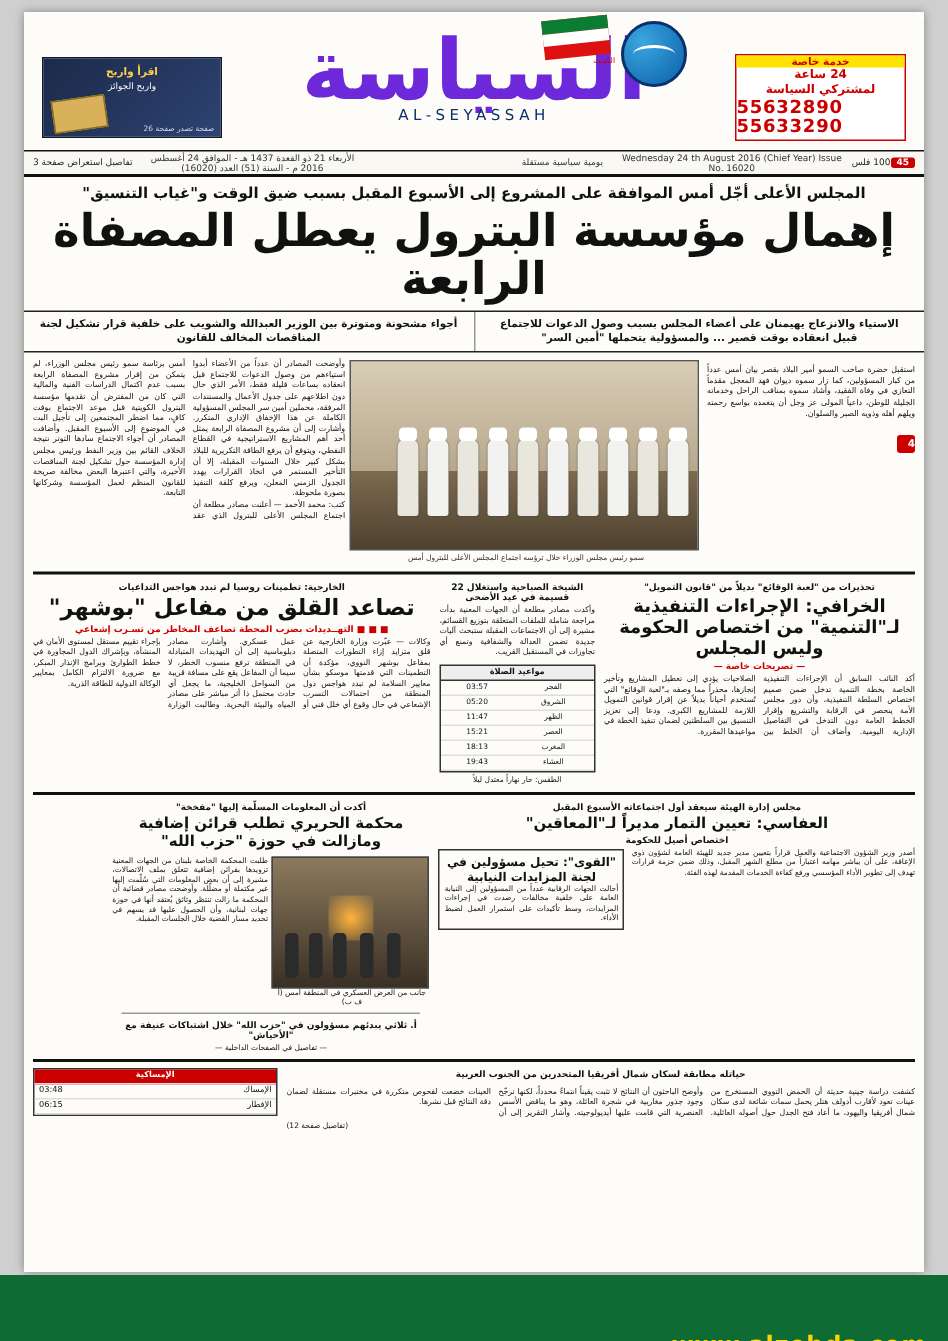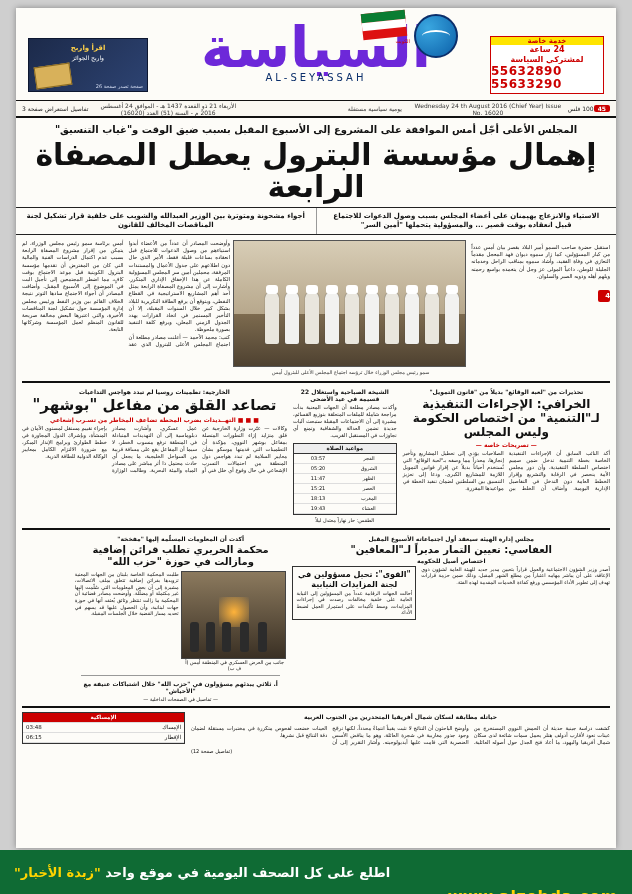--- a/index.html
+++ b/index.html
@@ -313,18 +313,14 @@
               </div>
             </div>
         </div>
       </div>
     </div>
 
   </div>
 
   <div class="banner">
     <div class="url">www.alzebda.com</div>
-    <div class="slog">
-      <span>اطلع على كل الصحف اليومية في موقع واحد</span>
-      <b>"زبدة الأخبار"</b>
-    </div>
   </div>
 </div>
 
 </body></html>

